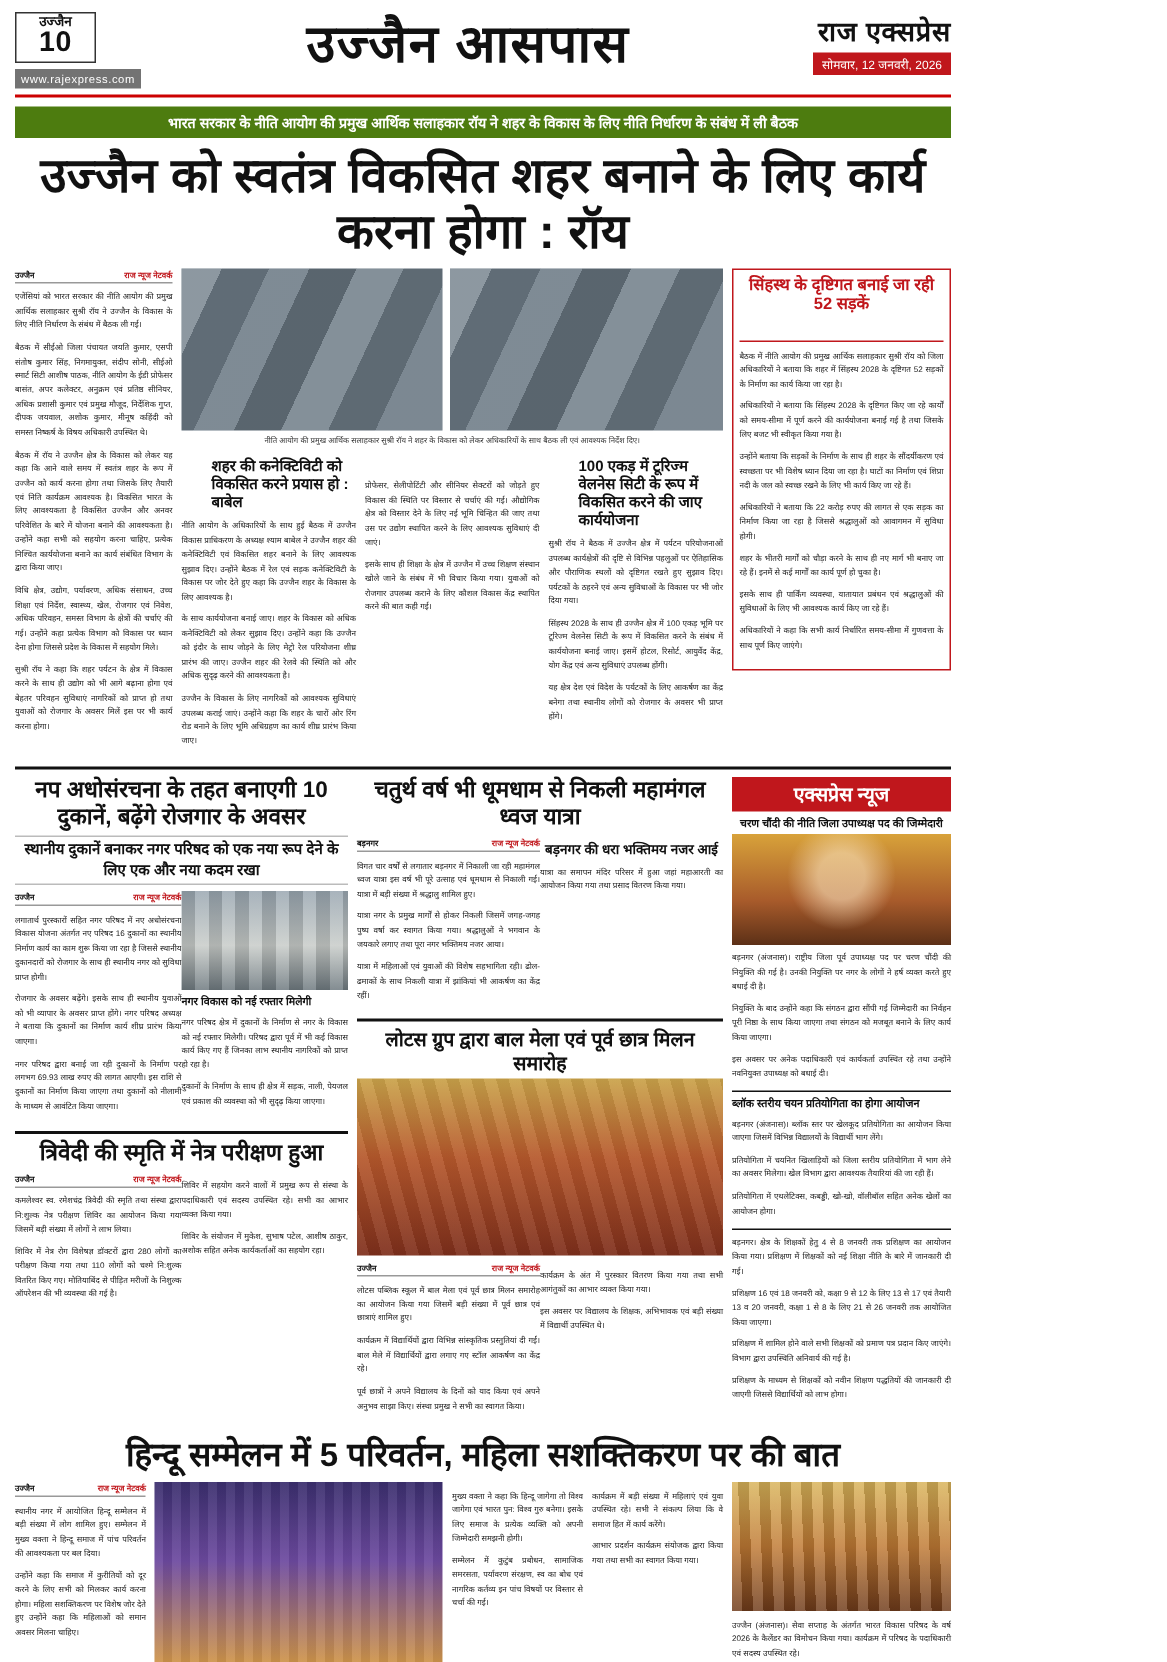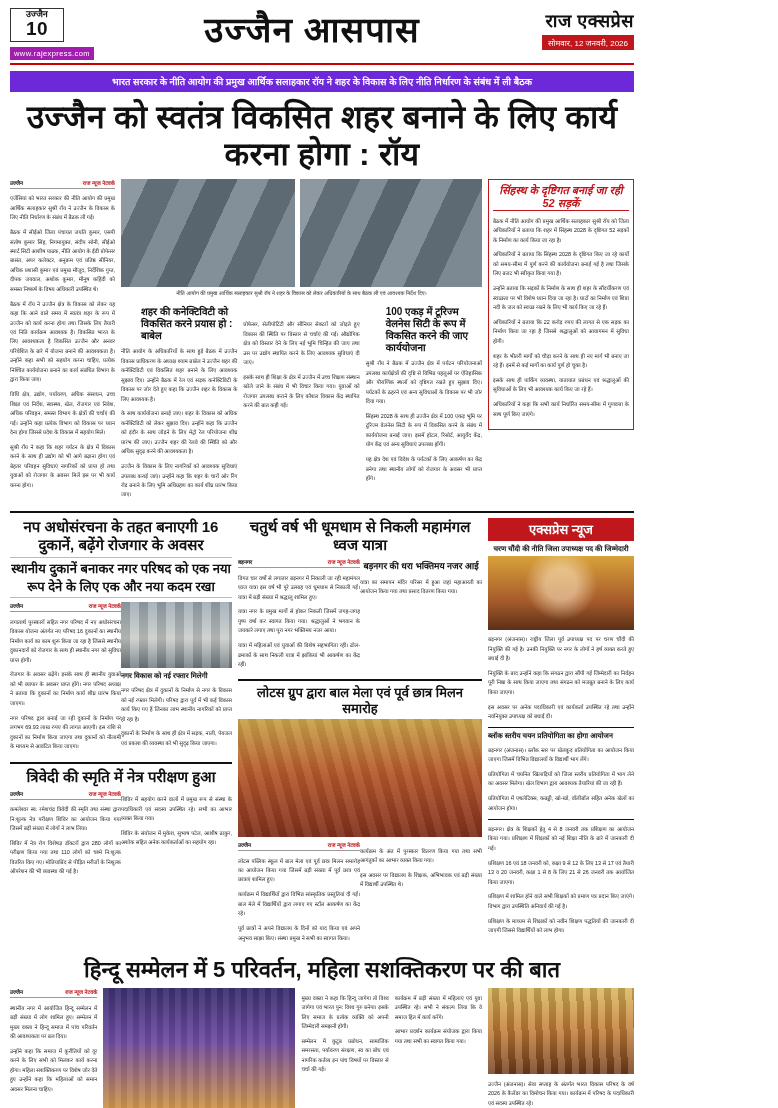--- a/index.html
+++ b/index.html
@@ -33,21 +33,21 @@
     border: 1px solid #333;
     width: 54px;
     text-align: center;
     padding: 1px 0 2px 0;
     line-height: 1.05;
   }
   .mh-badge .city { font-size: 9px; font-weight: bold; }
   .mh-badge .pageno { font-size: 19px; font-weight: bold; letter-spacing: .5px; }
   .mh-site {
     margin-top: 4px;
-    background: #a21caf;
+    background: #737373;
     color: #fff;
     font-size: 7.5px;
     letter-spacing: .4px;
     padding: 2px 4px;
     display: inline-block;
   }
   .mh-center {
     flex: 1;
     text-align: center;
     padding-top: 4px;
@@ -68,21 +68,21 @@
     background: #c0171c;
     color: #fff;
     font-size: 8px;
     padding: 2px 6px;
     display: inline-block;
   }
 
   
   .kicker-bar {
     margin-top: 6px;
-    background: #6d28d9;
+    background: #4d7c0f;
     color: #fff;
     font-size: 9.5px;
     text-align: center;
     padding: 4px 6px;
     font-weight: bold;
   }
   .lead-head {
     text-align: center;
     font-size: 32px;
     font-weight: bold;
@@ -168,23 +168,22 @@
     border: 1px solid #c0171c;
     padding: 4px;
   }
   .redbox .rb-title {
     color: #c0171c;
     font-size: 11px;
     font-weight: bold;
     text-align: center;
     line-height: 1.2;
     border-bottom: 1px solid #c0171c;
-    padding-bottom: 0;
+    padding-bottom: 17px;
     margin-bottom: 4px;
-    font-style: italic;
   }
 
   
   .mid-wrap {
     display: flex;
     gap: 6px;
     margin-top: 6px;
     border-top: 2px solid #111;
     padding-top: 5px;
   }
@@ -192,21 +191,21 @@
   .mid-center { flex: 1; }
   .mid-right { width: 146px; }
 
   .mid-head {
     font-size: 15px;
     font-weight: bold;
     line-height: 1.2;
     text-align: center;
   }
   .mid-sub {
-    font-size: 13px;
+    font-size: 10px;
     font-weight: bold;
     text-align: center;
     line-height: 1.35;
     margin-top: 3px;
     border-top: 1px solid #bbb;
     border-bottom: 1px solid #bbb;
     padding: 2px 0;
   }
   .two-cols { display: flex; gap: 0; margin-top: 4px; }
   .two-cols > div { flex: 1; }
@@ -399,21 +398,21 @@
         <p class="col-text">शहर के भीतरी मार्गों को चौड़ा करने के साथ ही नए मार्ग भी बनाए जा रहे हैं। इनमें से कई मार्गों का कार्य पूर्ण हो चुका है।</p>
         <p class="col-text">इसके साथ ही पार्किंग व्यवस्था, यातायात प्रबंधन एवं श्रद्धालुओं की सुविधाओं के लिए भी आवश्यक कार्य किए जा रहे हैं।</p>
         <p class="col-text">अधिकारियों ने कहा कि सभी कार्य निर्धारित समय-सीमा में गुणवत्ता के साथ पूर्ण किए जाएंगे।</p>
       </div>
     </div>
   </div>
 
   <div class="mid-wrap">
 
     <div class="mid-left">
-      <div class="mid-head">नप अधोसंरचना के तहत बनाएगी 16 दुकानें, बढ़ेंगे रोजगार के अवसर</div>
+      <div class="mid-head">नप अधोसंरचना के तहत बनाएगी 10 दुकानें, बढ़ेंगे रोजगार के अवसर</div>
       <div class="mid-sub">स्थानीय दुकानें बनाकर नगर परिषद को एक नया रूप देने के लिए एक और नया कदम रखा</div>
 
       <div class="two-cols">
         <div>
           <div class="byline">
             <span>उज्जैन</span>
             <span class="b-right">राज न्यूज नेटवर्क</span>
           </div>
           <p class="col-text">लगातार्थ पुरस्कारों सहित नगर परिषद में नए अधोसंरचना विकास योजना अंतर्गत नए परिषद 16 दुकानों का स्थानीय निर्माण कार्य का काम शुरू किया जा रहा है जिससे स्थानीय दुकानदारों को रोजगार के साथ ही स्थानीय नगर को सुविधा प्राप्त होगी।</p>
           <p class="col-text">रोजगार के अवसर बढ़ेंगे। इसके साथ ही स्थानीय युवाओं को भी व्यापार के अवसर प्राप्त होंगे। नगर परिषद अध्यक्ष ने बताया कि दुकानों का निर्माण कार्य शीघ्र प्रारंभ किया जाएगा।</p>

